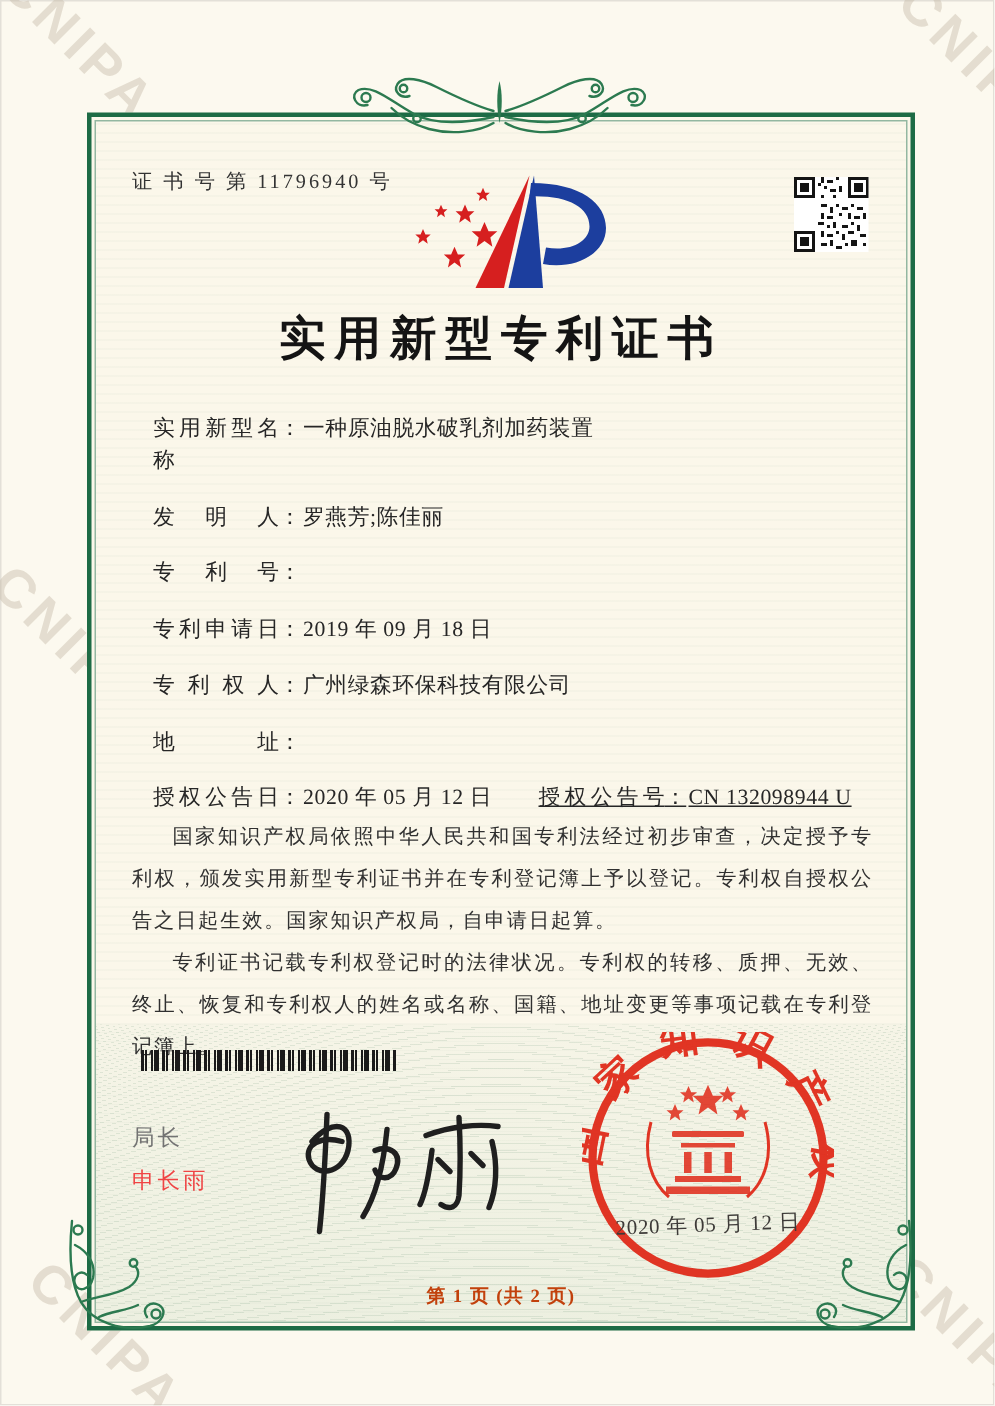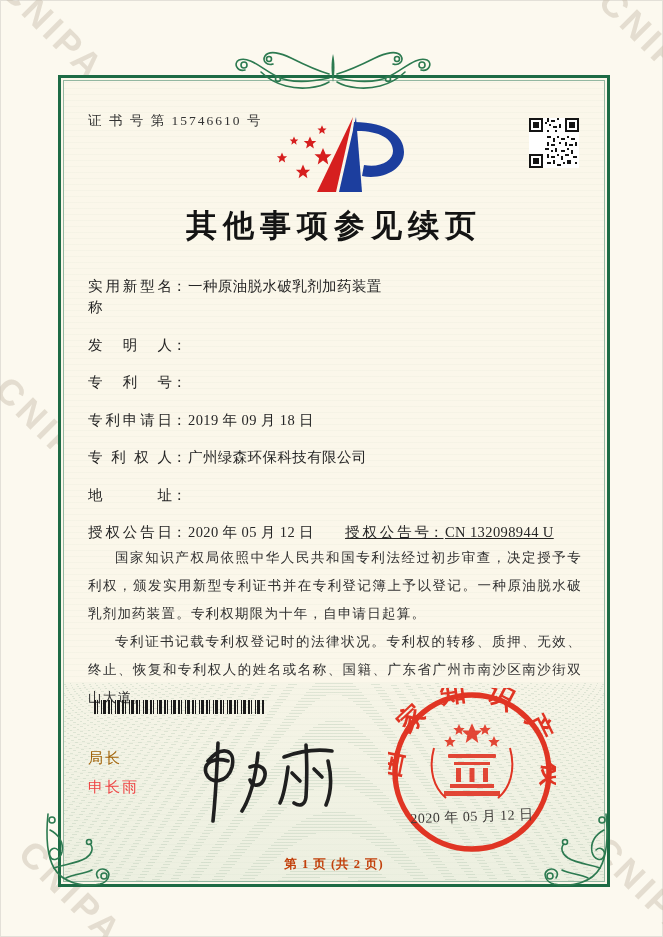--- a/index.html
+++ b/index.html
@@ -44,41 +44,41 @@
   .cert-no{position:absolute;left:27px;top:34px;font-size:13.5px;letter-spacing:2px;color:#333;}
   .logo{position:absolute;left:209px;top:35px;width:140px;height:84px;}
   .qr{position:absolute;left:468px;top:40px;width:50px;height:50px;}
   .title{
     position:absolute;left:0;right:0;top:127px;text-align:center;
     font-size:31px;font-weight:bold;letter-spacing:6px;color:#141414;
   }
   
   .fields{position:absolute;left:27px;top:198px;width:494px;font-size:14.5px;color:#262626;}
   .row{display:flex;margin-bottom:16.5px;line-height:21px;}
-  .f-label{display:inline-block;width:84px;flex:0 0 84px;text-align:justify;text-align-last:justify;}
+  .f-label{display:inline-block;width:84px;flex:0 0 84px;text-align:justify;text-align-last:justify;margin-left:14px;}
   .f-colon{flex:0 0 16px;}
   .f-value{flex:1;letter-spacing:0.4px;}
   .row.grant{margin-bottom:0;}
   .grant-g1{display:flex;width:257px;flex:0 0 257px;}
   .grant-g2{display:flex;flex:1;text-decoration:underline;}
   .grant-g2 .f-label{width:84px;flex:0 0 84px;}
   .addr-line2{margin-top:1px;}
   
   .paras{
     position:absolute;left:27px;top:466px;width:494px;
     font-size:13.5px;line-height:28px;text-align:justify;letter-spacing:1.2px;color:#303030;
   }
   .paras p{margin:0;text-indent:2em;}
   
   .barcode{
     position:absolute;left:33px;top:622px;width:170px;height:14px;
     background:repeating-linear-gradient(90deg,#1a1a1a 0 2px,transparent 2px 3px,#1a1a1a 3px 4px,transparent 4px 7px,#1a1a1a 7px 8px,transparent 8px 9px,#1a1a1a 9px 12px,transparent 12px 14px);
   }
   
-  .sig-title{position:absolute;left:27px;top:671px;font-size:15px;letter-spacing:2px;color:#a16207;}
+  .sig-title{position:absolute;left:27px;top:671px;font-size:15px;letter-spacing:2px;color:#737373;}
   .sig-name{position:absolute;left:27px;top:700px;font-size:15px;letter-spacing:2px;color:#ef4444;}
   .signature{position:absolute;left:119px;top:655px;width:205px;height:92px;}
   .signature path{stroke:#1f1f1f;stroke-width:3.6;fill:none;stroke-linecap:round;stroke-linejoin:round;}
   
   .seal{position:absolute;left:327px;top:610px;width:168px;height:168px;opacity:0.95;}
   .seal .ring{stroke:var(--seal-red);fill:none;stroke-width:5.5;}
   .seal .red{fill:var(--seal-red);}
   .seal .thin{stroke:var(--seal-red);fill:none;stroke-width:2;}
   .seal text{fill:var(--seal-red);font-family:"Liberation Serif","DejaVu Serif",serif;font-weight:bold;}
   .seal-date{
@@ -108,21 +108,21 @@
   <span class="wm" style="left:-18px;top:408px">CNIPA</span>
   <span class="wm" style="left:80px;top:548px">CNIPA</span>
   <span class="wm" style="left:6px;top:872px">CNIPA</span>
   <span class="wm" style="left:580px;top:868px">CNIPA</span>
 
   <div class="frame">
     <div class="inner-line"></div>
     <div class="texture"></div>
     <div class="waves"></div>
 
-    <div class="cert-no">证 书 号 第 15746610 号</div>
+    <div class="cert-no">证 书 号 第 11796940 号</div>
 
     <svg class="logo" viewBox="0 0 140 82" aria-hidden="true">
       <defs>
         <path id="lstar" d="M0,-6 L1.8,-1.9 L5.7,-1.9 L2.6,0.9 L3.5,5 L0,2.4 L-3.5,5 L-2.6,0.9 L-5.7,-1.9 L-1.8,-1.9 Z"></path>
       </defs>
       <path class="tri-blue" d="M84,8 C118,8 134,22 134,38 C134,56 112,66 92,62 L94,51 C110,54 123,47 123,37 C123,24 108,16 83,17 Z"></path>
       <polygon class="tri-red" points="83,3 47,78 66,78"></polygon>
       <polygon class="tri-blue" points="86,3 69,78 92,78"></polygon>
       <use href="#lstar" class="star" transform="translate(52,16) scale(0.8)"></use>
       <use href="#lstar" class="star" transform="translate(40,29) scale(1.1)"></use>
@@ -177,31 +177,32 @@
         <rect class="b" x="18" y="18" width="2" height="1"></rect>
         <rect class="b" x="22" y="19" width="2" height="1"></rect>
       <rect class="b" x="9" y="22" width="2" height="1"></rect>
         <rect class="b" x="12" y="21" width="1" height="2"></rect>
         <rect class="b" x="14" y="23" width="2" height="1"></rect>
       <rect class="b" x="17" y="22" width="1" height="1"></rect>
         <rect class="b" x="19" y="21" width="2" height="2"></rect>
         <rect class="b" x="23" y="22" width="1" height="1"></rect>
     </svg>
 
-    <div class="title">其他事项参见续页</div>
+    <div class="title">实用新型专利证书</div>
 
     <div class="fields">
       <div class="row">
         <span class="f-label">实用新型名称</span>
           <span class="f-colon">：</span>
         <span class="f-value">一种原油脱水破乳剂加药装置</span>
       </div>
       <div class="row">
         <span class="f-label">发明人</span>
           <span class="f-colon">：</span>
+        <span class="f-value">罗燕芳;陈佳丽</span>
       </div>
       <div class="row">
         <span class="f-label">专利号</span>
           <span class="f-colon">：</span>
       </div>
       <div class="row">
         <span class="f-label">专利申请日</span>
           <span class="f-colon">：</span>
         <span class="f-value">2019 年 09 月 18 日</span>
       </div>
@@ -222,22 +223,22 @@
         </span>
         <span class="grant-g2">
           <span class="f-label">授权公告号</span>
             <span class="f-colon">：</span>
           <span class="f-value">CN 132098944 U</span>
         </span>
       </div>
     </div>
 
     <div class="paras">
-      <p>国家知识产权局依照中华人民共和国专利法经过初步审查，决定授予专利权，颁发实用新型专利证书并在专利登记簿上予以登记。一种原油脱水破乳剂加药装置。专利权期限为十年，自申请日起算。</p>
-      <p>专利证书记载专利权登记时的法律状况。专利权的转移、质押、无效、终止、恢复和专利权人的姓名或名称、国籍、广东省广州市南沙区南沙街双山大道。</p>
+      <p>国家知识产权局依照中华人民共和国专利法经过初步审查，决定授予专利权，颁发实用新型专利证书并在专利登记簿上予以登记。专利权自授权公告之日起生效。国家知识产权局，自申请日起算。</p>
+      <p>专利证书记载专利权登记时的法律状况。专利权的转移、质押、无效、终止、恢复和专利权人的姓名或名称、国籍、地址变更等事项记载在专利登记簿上。</p>
     </div>
 
     <div class="barcode"></div>
 
     <div class="sig-title">局长</div>
     <div class="sig-name">申长雨</div>
     <svg class="signature" viewBox="0 0 205 92" aria-hidden="true">
       <path d="M28,28 C42,12 56,16 52,34 C48,50 30,52 26,40 C23,30 34,24 48,28"></path>
       <path d="M38,10 C37,35 36,60 33,88"></path>
       <path d="M78,20 C76,40 72,62 62,78"></path>

